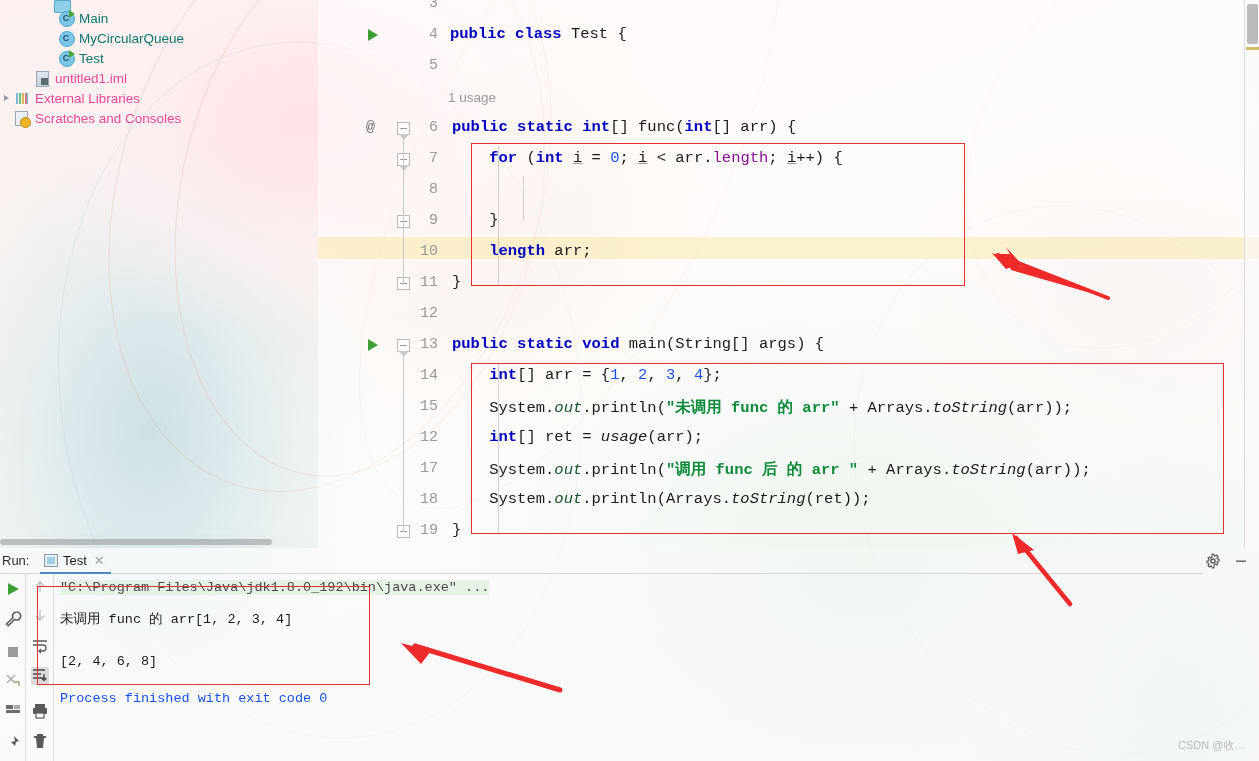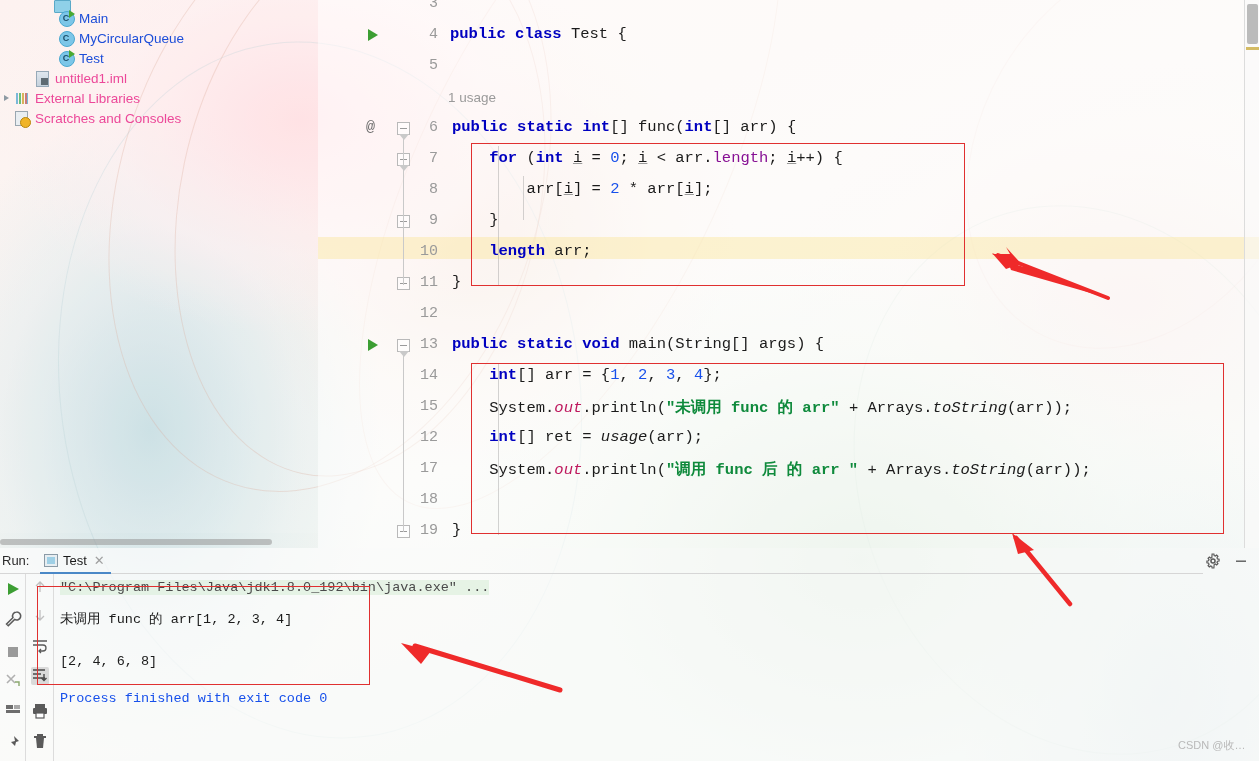--- a/index.html
+++ b/index.html
@@ -35,21 +35,21 @@
   #sidebar {
     position: absolute; left: 0; top: 0; width: 318px; height: 533px;
     background: rgba(255,255,255,0.10);
     font-size: 13.5px; color: #2c6b2a;
     overflow: hidden;
   }
   .tree-row {
     position: absolute; left: 0; display: flex; align-items: center;
     height: 20px; white-space: nowrap;
   }
-  .tree-label { color: #1d4ed8; font-size: 13.5px; }
+  .tree-label { color: #0f766e; font-size: 13.5px; }
   .tree-label.plain { color: #ec4899; }
 
   .ico { width: 16px; height: 16px; margin-right: 5px; position: relative; flex: none; }
   
   .ico-class::before {
     content: ""; position: absolute; left: 1px; top: 1px; width: 14px; height: 14px;
     border-radius: 50%; background: #7cc6e8; border: 1px solid #4aa8d0;
   }
   .ico-class::after {
     content: "C"; position: absolute; left: 0; top: 0; width: 16px; height: 16px;
@@ -157,21 +157,21 @@
   }
 
   .code-line {
     position: absolute; left: 0;
     font: 15.5px "Liberation Mono", monospace;
     white-space: pre; color: #1b1b1b; letter-spacing: 0px;
   }
   .kw  { color: #0000c0; font-weight: bold; }
   .num { color: #1750eb; }
   .str { color: #0f8a3c; font-weight: bold; }
-  .fld { color: #be185d; font-style: italic; }
+  .fld { color: #14532d; font-style: italic; }
   .fldb{ color: #871094; font-weight: normal; }
   .mth { color: #1b1b1b; font-style: italic; }
   .var { color: #1b1b1b; text-decoration: underline; text-decoration-color: #9a9a9a; }
   .usage {
     position: absolute;
     font: 13.5px "Liberation Sans", sans-serif; color: #9a9a9a;
   }
   .indent-guide {
     position: absolute; width: 1px; background: rgba(160,160,160,.45);
   }
@@ -363,29 +363,29 @@
 
     <div class="usage" style="left:130px;top:90px;">1 usage</div>
 
     <div class="indent-guide" style="left:180px;top:146px;height:140px;"></div>
     <div class="indent-guide" style="left:205px;top:176px;height:44px;"></div>
     <div class="indent-guide" style="left:180px;top:363px;height:172px;"></div>
 
     <div class="code-line" style="left:132px;top:25px;"><span class="kw">public class</span> Test {</div>
     <div class="code-line" style="left:134px;top:118px;"><span class="kw">public static int</span>[] func(<span class="kw">int</span>[] arr) {</div>
     <div class="code-line" style="left:134px;top:149px;">    <span class="kw">for</span> (<span class="kw">int</span> <span class="var">i</span> = <span class="num">0</span>; <span class="var">i</span> &lt; arr.<span class="fldb">length</span>; <span class="var">i</span>++) {</div>
-    <div class="code-line" style="left:134px;top:180px;">        arr[<span class="var">i</span>] = <span class="num">2</span> * arr[<span class="var">i</span>];</div>
     <div class="code-line" style="left:134px;top:211px;">    }</div>
     <div class="code-line" style="left:134px;top:242px;">    <span class="kw">length</span> arr;</div>
     <div class="code-line" style="left:134px;top:273px;">}</div>
     <div class="code-line" style="left:134px;top:335px;"><span class="kw">public static void</span> main(String[] args) {</div>
     <div class="code-line" style="left:134px;top:366px;">    <span class="kw">int</span>[] arr = {<span class="num">1</span>, <span class="num">2</span>, <span class="num">3</span>, <span class="num">4</span>};</div>
     <div class="code-line" style="left:134px;top:397px;">    System.<span class="fld">out</span>.println(<span class="str">"未调用 func 的 arr"</span> + Arrays.<span class="mth">toString</span>(arr));</div>
     <div class="code-line" style="left:134px;top:428px;">    <span class="kw">int</span>[] ret = <span class="mth">usage</span>(arr);</div>
     <div class="code-line" style="left:134px;top:459px;">    System.<span class="fld">out</span>.println(<span class="str">"调用 func 后 的 arr "</span> + Arrays.<span class="mth">toString</span>(arr));</div>
+    <div class="code-line" style="left:134px;top:490px;">    System.<span class="fld">out</span>.println(Arrays.<span class="mth">toString</span>(ret));</div>
     <div class="code-line" style="left:134px;top:521px;">}</div>
   </div>
 
   <div id="editor-scroll">
     <div class="thumb"></div>
     <div class="marker-y"></div>
   </div>
 
   <div id="runpanel">
     <div id="runpanel-veil"></div>

